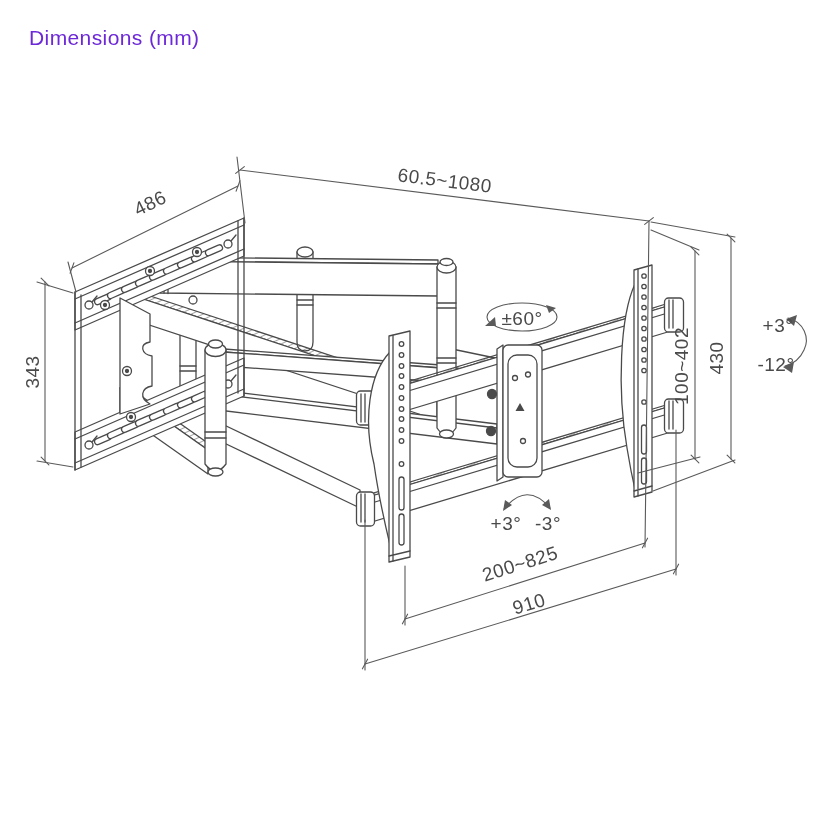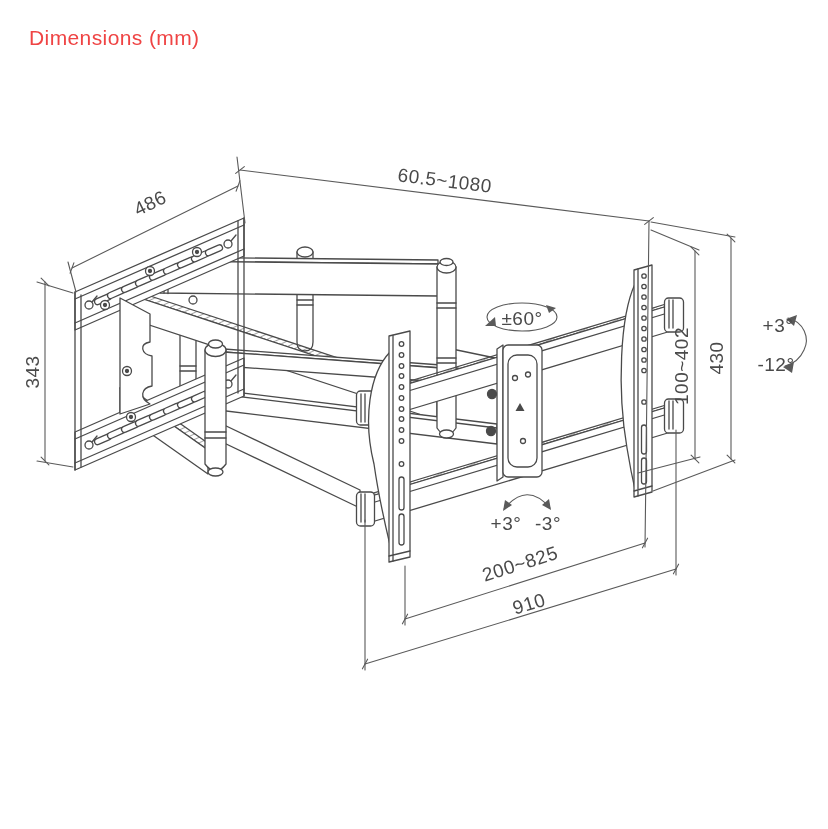--- a/index.html
+++ b/index.html
@@ -1,18 +1,18 @@
 <!DOCTYPE html>
 <html><head>
 <meta charset="utf-8">
 <style>
   html,body{margin:0;padding:0;background:#ffffff;}
   .page{position:relative;width:828px;height:829px;background:#fff;overflow:hidden;
         font-family:"Liberation Sans",sans-serif;}
-  .title{position:absolute;left:29px;top:26px;font-size:21px;color:#ef4444;
+  .title{position:absolute;left:29px;top:26px;font-size:21px;color:#6d28d9;
          letter-spacing:.4px;font-family:"Liberation Sans",sans-serif;}
   svg{position:absolute;left:0;top:0;}
   .dim-text{font-size:19px;fill:#4a4a4a;letter-spacing:.5px;}
   .ang-text{font-size:19px;fill:#4a4a4a;letter-spacing:.5px;}
 </style>
 </head>
 <body>
 
 <div class="page">
   <div class="title">Dimensions (mm)</div>

